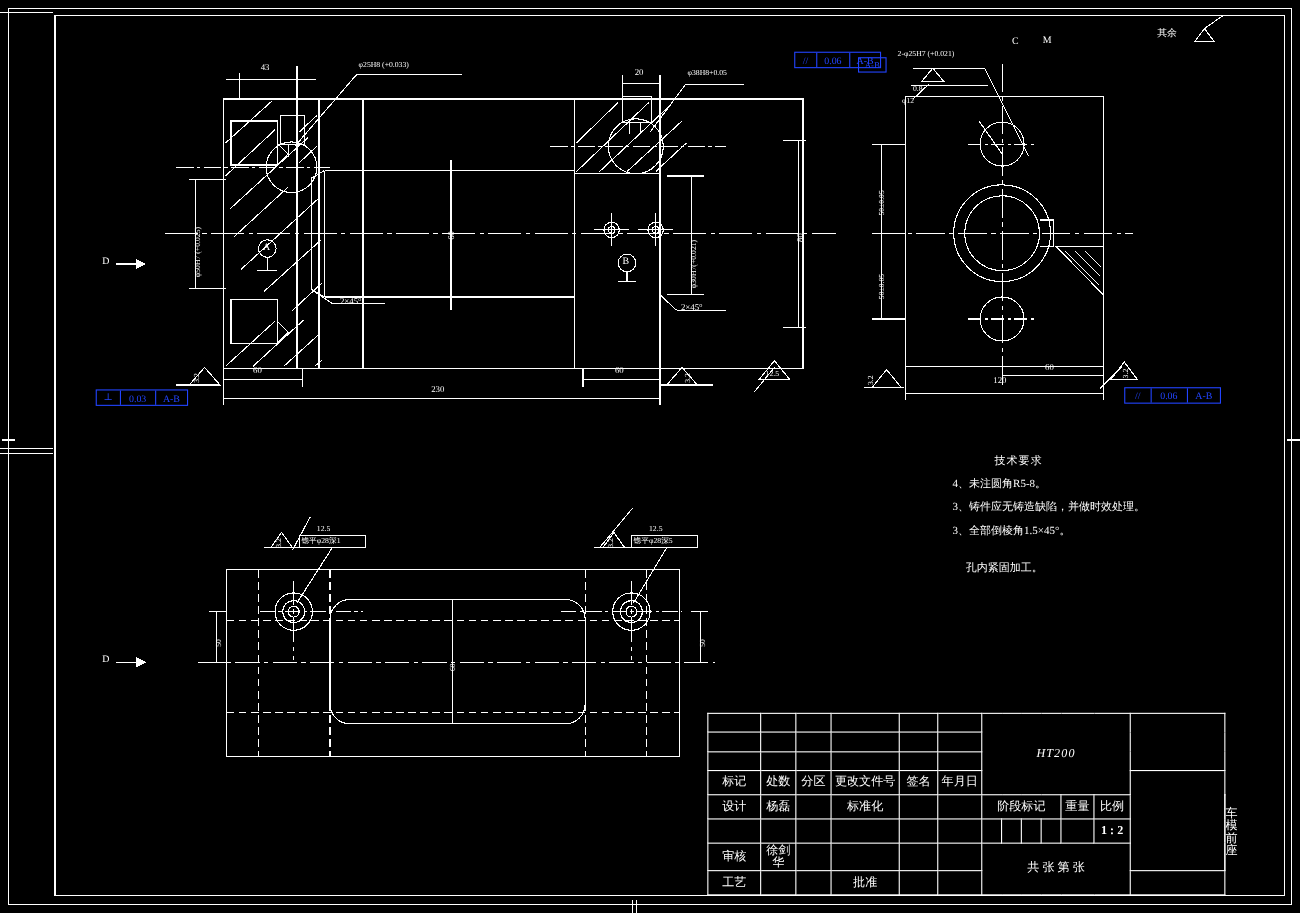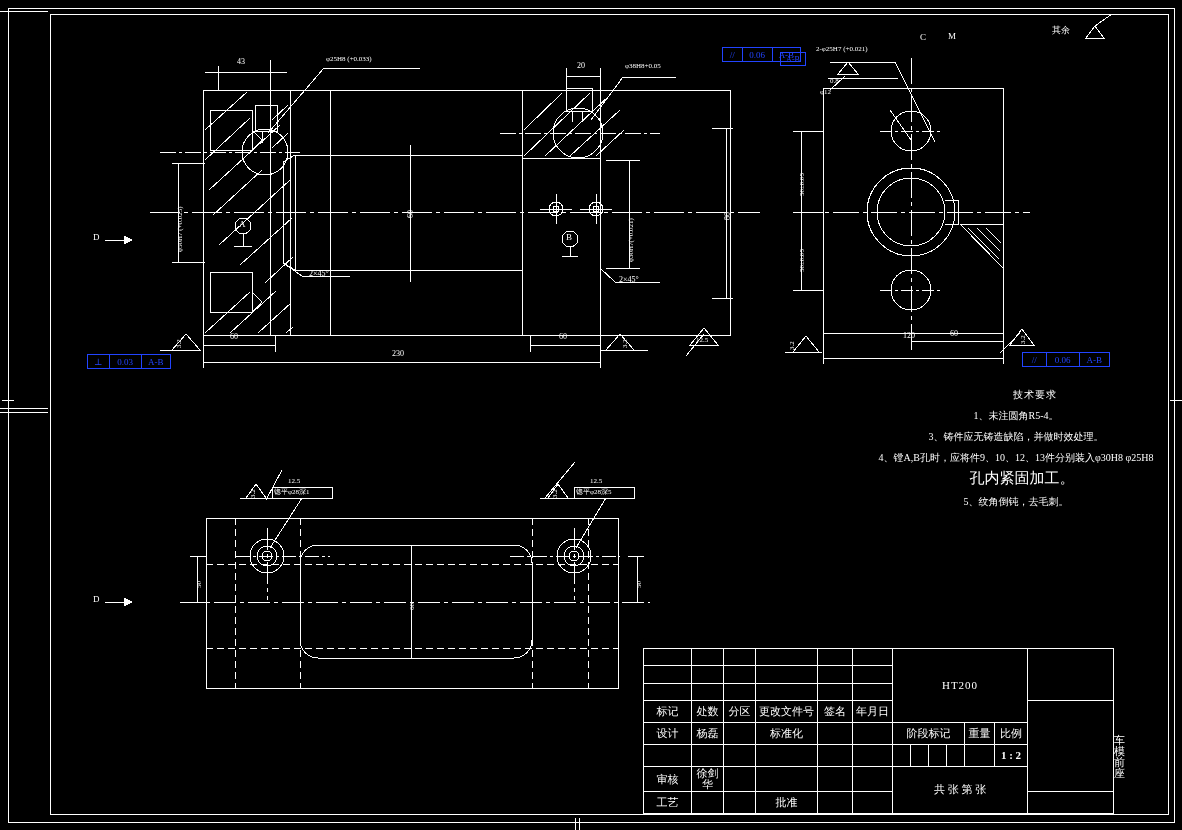--- a/index.html
+++ b/index.html
@@ -23,31 +23,31 @@
                 box-sizing:border-box;}
   .tolbox > div:last-child{border-right:none;}
 
   
   #titleblock{position:absolute;left:643px;top:648px;width:470px;height:166px;}
   #titleblock table{border-collapse:collapse;width:100%;height:100%;
         table-layout:fixed;}
   #titleblock td{border:1px solid #fff;color:#fff;text-align:center;
         font-size:11px;padding:0;font-family:"Liberation Serif","DejaVu Serif",serif;
         line-height:1;vertical-align:middle;}
-  .tb-mat{font-size:15px;letter-spacing:1px;}
+  .tb-mat{font-size:15px;letter-spacing:1px;font-style:italic;}
   .tb-name{font-size:15px;letter-spacing:2px;}
   .tb-scale{font-size:13px;font-weight:bold;}
   .tb-hdr{font-size:12px;}
   .tb-small{font-size:9px;}
 
   
-  #techreq{position:absolute;left:866px;top:388px;width:300px;text-align:center;}
+  #techreq{position:absolute;left:866px;top:412px;width:300px;}
   #techreq .tr-title{font-size:10px;margin-left:38px;letter-spacing:1px;}
   #techreq .tr-line{font-size:10px;margin-top:7px;letter-spacing:0px;}
-  #techreq .tr-sub{font-size:15px;margin-top:4px;margin-left:12px;}
+  #techreq .tr-sub{font-size:10px;margin-top:20px;margin-left:12px;}
 </style>
 </head>
 <body>
 
 <div id="stage">
 
   <svg class="layer" viewBox="0 0 1182 830">
     <g stroke="#ffffff" fill="none" stroke-width="1" shape-rendering="crispEdges">
 
       <rect x="8" y="8" width="1166" height="814"></rect>
@@ -367,21 +367,21 @@
   <div class="txt sm" style="left:566px;top:233px;">B</div>
 
   <div class="txt tiny vert" style="left:176px;top:348px;">3.2</div>
   <div class="txt tiny vert" style="left:622px;top:348px;">3.2</div>
   <div class="txt tiny" style="left:696px;top:337px;">12.5</div>
   <div class="txt sm" style="left:93px;top:233px;">D</div>
 
   <div class="txt tiny vert" style="left:799px;top:196px;">50±0.05</div>
   <div class="txt tiny vert" style="left:799px;top:272px;">50±0.05</div>
   <div class="txt tiny2" style="left:950px;top:330px;">60</div>
-  <div class="txt tiny2" style="left:903px;top:332px;text-align:center;">120</div>
+  <div class="txt tiny2" style="left:903px;top:342px;text-align:center;">120</div>
   <div class="txt tiny" style="left:816px;top:46px;">2-φ25H7 (+0.021)</div>
   <div class="txt tiny" style="left:820px;top:64px;margin-top:25px;">φ12</div>
   <div class="txt tiny" style="left:830px;top:78px;">0.8</div>
   <div class="txt tiny vert" style="left:789px;top:350px;">3.2</div>
   <div class="txt tiny vert" style="left:1020px;top:344px;">3.2</div>
   <div class="txt sm" style="left:920px;top:33px;">C</div>
   <div class="txt sm" style="left:948px;top:32px;">M</div>
 
   <div class="txt tiny vert" style="left:196px;top:588px;">50</div>
   <div class="txt tiny vert" style="left:636px;top:588px;">50</div>
@@ -413,25 +413,24 @@
     <div style="width:34px;">0.06</div>
     <div style="width:30px;">A-B</div>
   </div>
 
   <div class="tolbox" style="left:780px;top:52px;width:26px;height:14px;">
     <div style="width:24px;font-size:8px;">A-B</div>
   </div>
 
   <div id="techreq">
     <div class="tr-title">技术要求</div>
-    <div class="tr-line">1、未注圆角R5-4。</div>
+    <div class="tr-line">4、未注圆角R5-8。</div>
     <div class="tr-line">3、铸件应无铸造缺陷，并做时效处理。</div>
-    <div class="tr-line">4、镗A,B孔时，应将件9、10、12、13件分别装入φ30H8 φ25H8</div>
+    <div class="tr-line">3、全部倒棱角1.5×45°。</div>
     <div class="tr-sub">孔内紧固加工。</div>
-    <div class="tr-line">5、纹角倒钝，去毛刺。</div>
   </div>
 
   <div id="titleblock">
     <table>
       <colgroup>
         <col style="width:48px">
           <col style="width:32px">
           <col style="width:32px">
         <col style="width:62px">
           <col style="width:35px">

